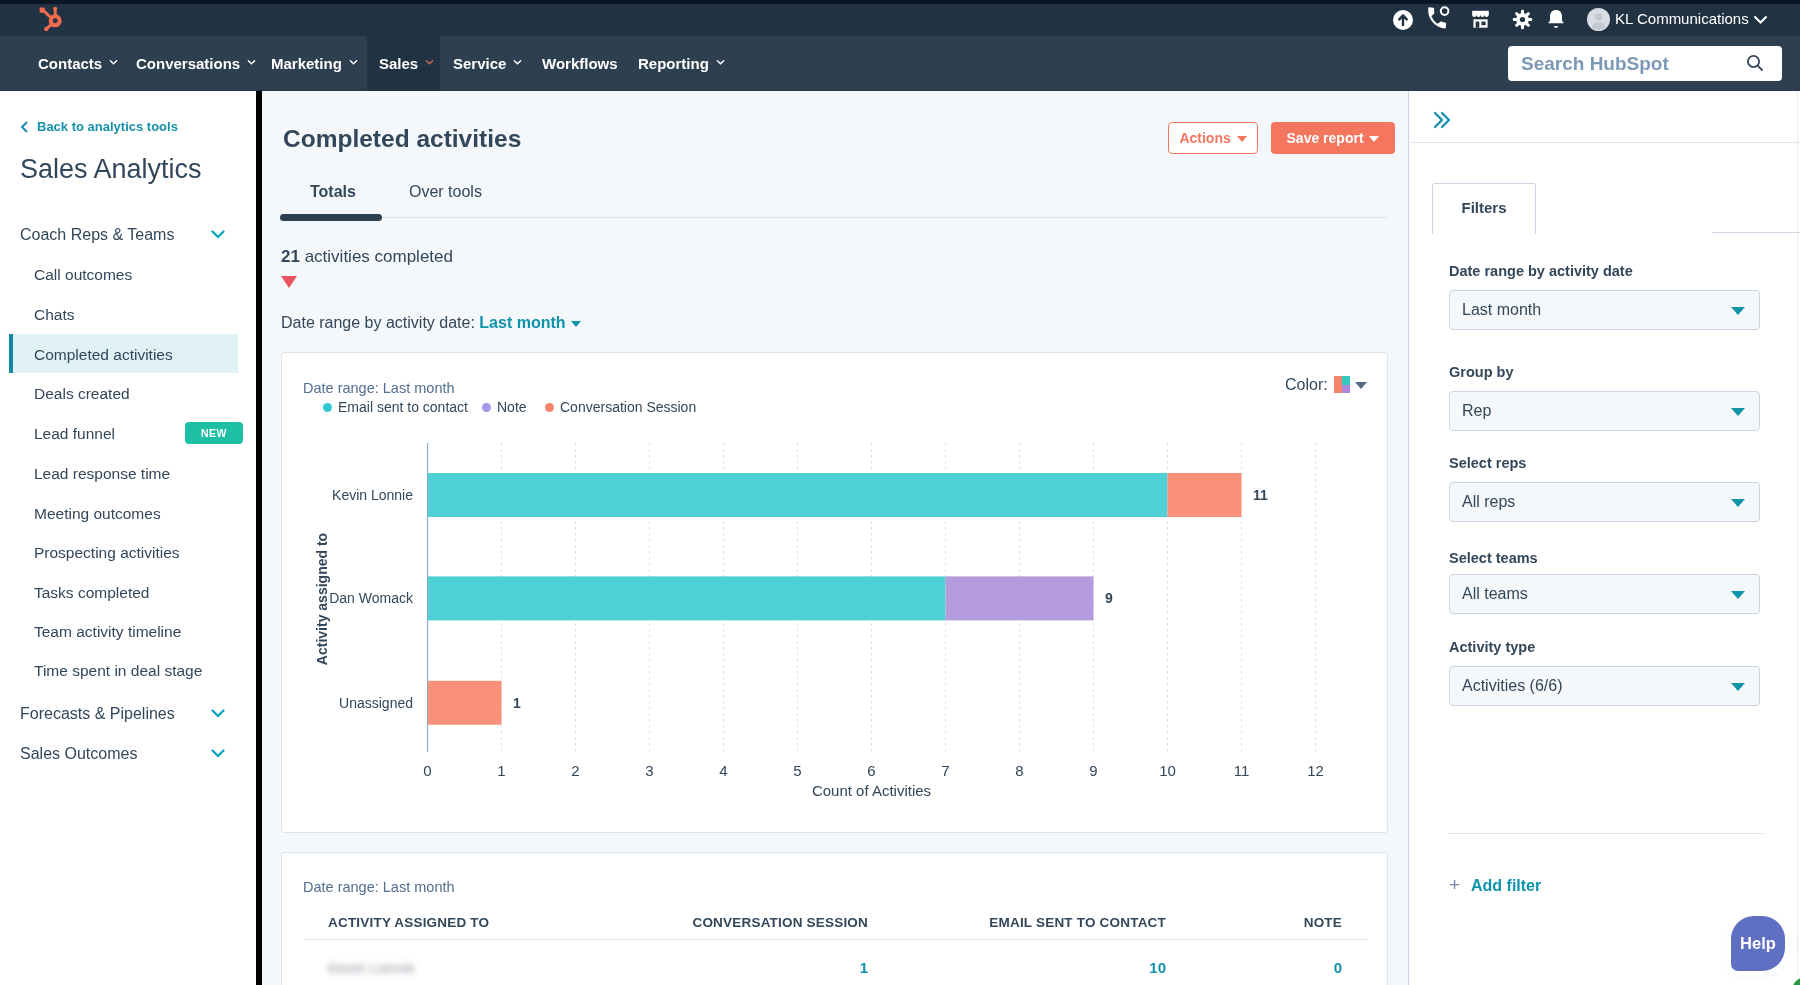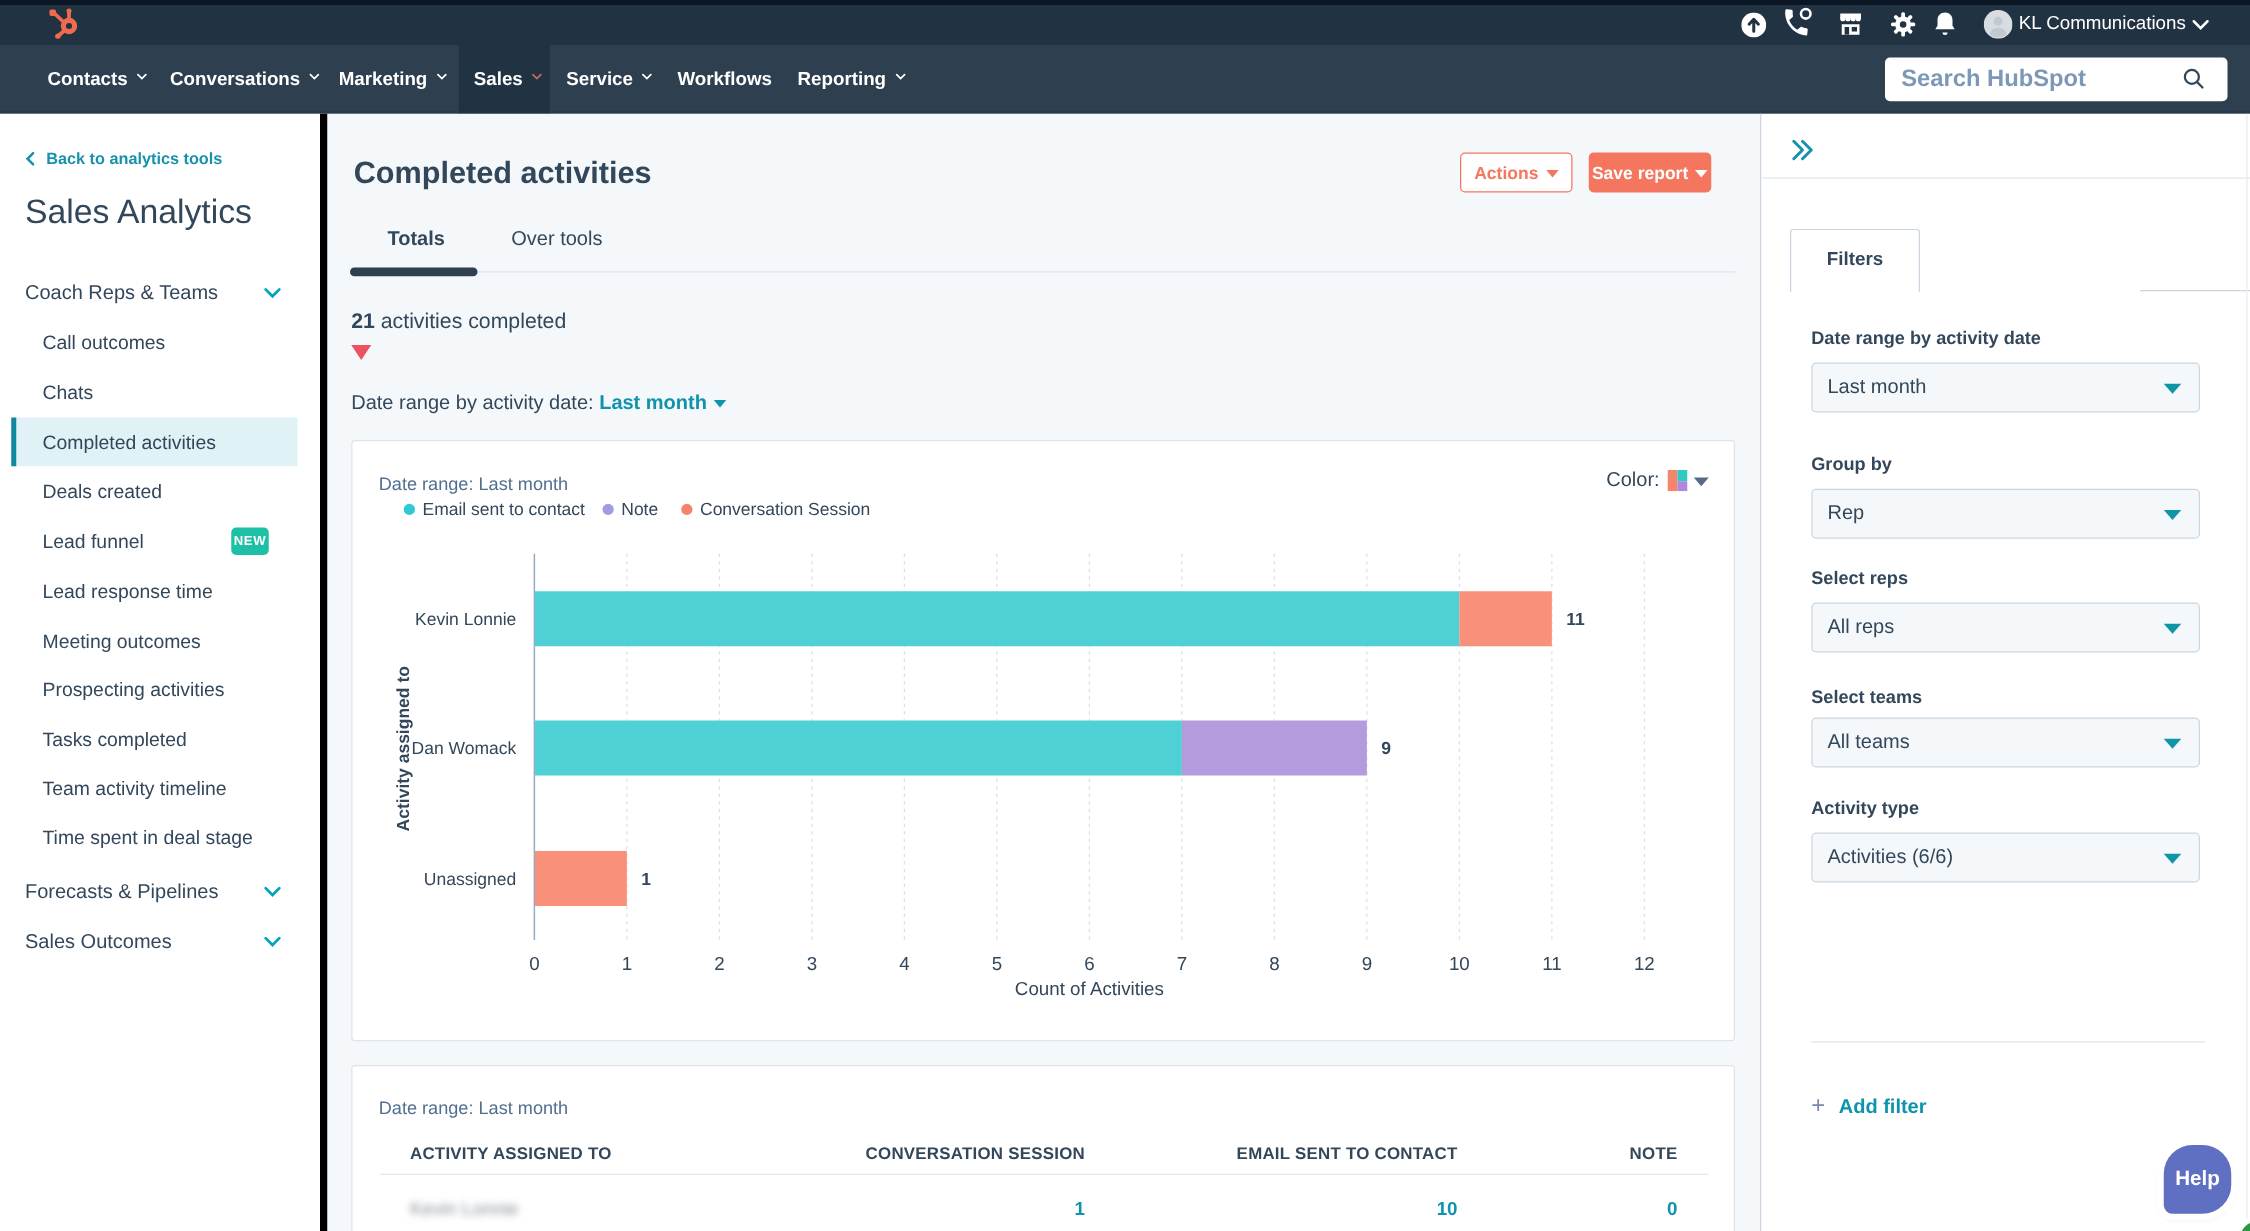--- a/index.html
+++ b/index.html
@@ -138,21 +138,21 @@
       <path d="M1.5 1.5 L7 7 L12.5 1.5" fill="none" stroke="#00a4bd" stroke-width="2.2" stroke-linecap="round"></path>
     </svg>
 
   <div class="sideitem" style="top:175px;">Call outcomes</div>
   <div class="sideitem" style="top:215px;">Chats</div>
   <div class="abs" style="left:9px;top:243px;width:229px;height:39px;background:#e1f2f6;"></div>
   <div class="abs" style="left:9px;top:243px;width:4px;height:39px;background:#1089a0;"></div>
   <div class="sideitem" style="top:255px;">Completed activities</div>
   <div class="sideitem" style="top:294px;">Deals created</div>
   <div class="sideitem" style="top:334px;">Lead funnel</div>
-  <div class="abs" style="left:185px;top:331px;width:30px;height:22px;background:#1dbfa5;border-radius:4px;color:#fff;font-size:10.5px;font-weight:700;text-align:center;line-height:22px;letter-spacing:0.5px;">NEW</div>
+  <div class="abs" style="left:185px;top:331px;width:58px;height:22px;background:#1dbfa5;border-radius:4px;color:#fff;font-size:10.5px;font-weight:700;text-align:center;line-height:22px;letter-spacing:0.5px;">NEW</div>
   <div class="sideitem" style="top:374px;">Lead response time</div>
   <div class="sideitem" style="top:414px;">Meeting outcomes</div>
   <div class="sideitem" style="top:453px;">Prospecting activities</div>
   <div class="sideitem" style="top:493px;">Tasks completed</div>
   <div class="sideitem" style="top:532px;">Team activity timeline</div>
   <div class="sideitem" style="top:571px;">Time spent in deal stage</div>
 
   <div class="abs" style="left:20px;top:614px;font-size:16px;color:#33475b;">Forecasts &amp; Pipelines</div>
   <svg class="abs" style="left:211px;top:618px;" width="14" height="9" viewBox="0 0 14 9">
       <path d="M1.5 1.5 L7 7 L12.5 1.5" fill="none" stroke="#00a4bd" stroke-width="2.2" stroke-linecap="round"></path>
@@ -160,21 +160,21 @@
   <div class="abs" style="left:20px;top:654px;font-size:16px;color:#33475b;">Sales Outcomes</div>
   <svg class="abs" style="left:211px;top:658px;" width="14" height="9" viewBox="0 0 14 9">
       <path d="M1.5 1.5 L7 7 L12.5 1.5" fill="none" stroke="#00a4bd" stroke-width="2.2" stroke-linecap="round"></path>
     </svg>
 </div>
 
 <div id="main">
   <div class="abs" style="left:21px;top:34px;font-size:24.5px;font-weight:700;color:#33475b;">Completed activities</div>
 
   <div class="abs" style="left:906px;top:31px;width:90px;height:32px;border:1px solid #f4765f;border-radius:4px;background:#fff;color:#f4765f;font-size:14px;font-weight:700;text-align:center;line-height:30px;">Actions <span style="display:inline-block;width:0;height:0;border-left:5px solid transparent;border-right:5px solid transparent;border-top:6px solid #f4765f;vertical-align:1px;margin-left:2px;"></span></div>
-  <div class="abs" style="left:1009px;top:31px;width:98px;height:32px;border-radius:4px;background:#f4765f;color:#fff;font-size:14px;font-weight:700;text-align:center;line-height:32px;">Save report <span style="display:inline-block;width:0;height:0;border-left:5px solid transparent;border-right:5px solid transparent;border-top:6px solid #fff;vertical-align:1px;margin-left:2px;"></span></div>
+  <div class="abs" style="left:1009px;top:31px;width:124px;height:32px;border-radius:4px;background:#f4765f;color:#fff;font-size:14px;font-weight:700;text-align:center;line-height:32px;">Save report <span style="display:inline-block;width:0;height:0;border-left:5px solid transparent;border-right:5px solid transparent;border-top:6px solid #fff;vertical-align:1px;margin-left:2px;"></span></div>
 
   <div class="abs" style="left:48px;top:92px;font-size:16px;font-weight:700;color:#33475b;">Totals</div>
   <div class="abs" style="left:147px;top:92px;font-size:16px;color:#33475b;">Over tools</div>
   <div class="abs" style="left:19px;top:126px;width:1107px;height:1px;background:#dfe4eb;"></div>
   <div class="abs" style="left:18px;top:123px;width:102px;height:7px;background:#2e3f50;border-radius:4px;"></div>
 
   <div class="abs" style="left:19px;top:156px;font-size:17px;color:#33475b;"><b>21</b> activities completed</div>
   <div class="abs" style="left:19px;top:185px;width:0;height:0;border-left:8px solid transparent;border-right:8px solid transparent;border-top:12px solid #ea5360;"></div>
 
   <div class="abs" style="left:19px;top:223px;font-size:16px;color:#33475b;">Date range by activity date: <span style="color:#0e93ac;font-weight:700;">Last month</span> <span style="display:inline-block;width:0;height:0;border-left:5px solid transparent;border-right:5px solid transparent;border-top:6px solid #0e93ac;vertical-align:1px;margin-left:1px;"></span></div>

